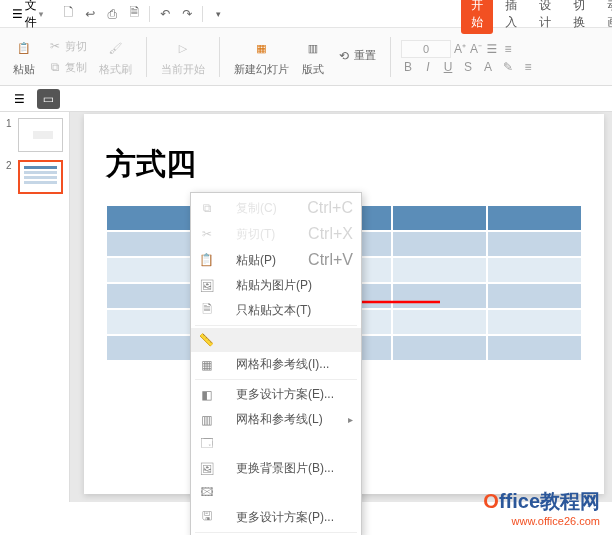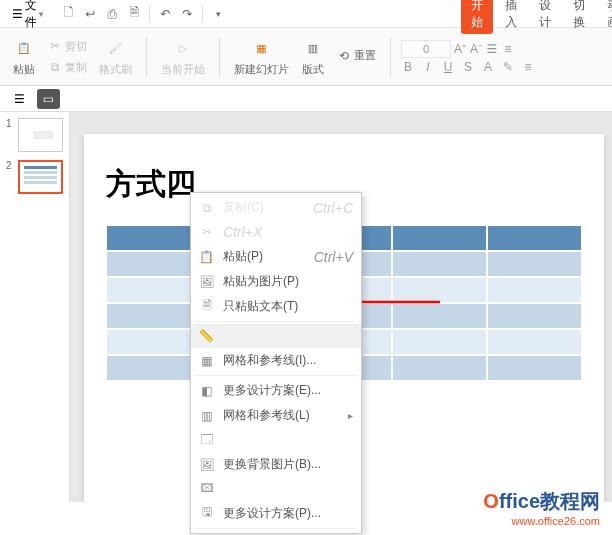--- a/index.html
+++ b/index.html
@@ -32,37 +32,37 @@
     .main-row { display: flex; flex: 1; }
     .thumbs { width: 70px; background: #fff; border-right: 1px solid #ddd; padding: 6px; }
     .thumb { display: flex; gap: 4px; margin-bottom: 8px; }
     .thumb-num { font-size: 10px; color: #666; width: 8px; }
     .thumb-slide { width: 48px; height: 34px; border: 1px solid #ccc; background: #fff; position: relative; }
     .thumb-slide.active { border: 2px solid #f25022; }
     .thumb-content-1 { position: absolute; top: 12px; left: 14px; width: 20px; height: 8px; background: #eee; }
     .thumb-content-2 { position: absolute; top: 4px; left: 4px; right: 4px; bottom: 4px; }
     .thumb-bar { height: 3px; background: #5b8db8; margin-bottom: 2px; }
     
-    .slide-area { flex: 1; background: #e8e8e8; padding: 22px 0 0 14px; position: relative; overflow: hidden; }
+    .slide-area { flex: 1; background: #e8e8e8; padding: 2px 0 0 14px; position: relative; overflow: hidden; }
     .slide { width: 520px; height: 380px; background: #fff; box-shadow: 0 2px 6px rgba(0,0,0,0.15); padding: 30px 22px; position: relative; }
     .slide-title { font-size: 30px; font-weight: bold; color: #000; margin-bottom: 20px; }
     .slide-table { width: 100%; }
     .slide-row { height: 26px; display: flex; }
     .slide-cell { flex: 1; border: 1px solid #fff; }
     .row-dark { background: #5b8db8; }
     .row-light { background: #c5d6e6; }
     .row-lighter { background: #e1ebf3; }
     
     .context-menu { position: absolute; left: 190px; top: 192px; width: 172px; background: #fff; border: 1px solid #ccc; box-shadow: 2px 2px 8px rgba(0,0,0,0.2); z-index: 100; padding: 2px 0; }
     .ctx-item { display: flex; align-items: center; padding: 4px 8px; gap: 8px; cursor: pointer; color: #555; font-size: 12px; }
     .ctx-item.hovered { background: #f0f0f0; }
     .ctx-item.disabled { color: #bbb; cursor: default; }
     .ctx-icon { width: 16px; height: 16px; display: flex; align-items: center; justify-content: center; color: #888; font-size: 12px; }
-    .ctx-label { flex: 1; }
-    .ctx-shortcut { color: #999; font-size: 14px; font-style: italic; }
+    .ctx-label { flex: 1; margin-left: 13px; }
+    .ctx-shortcut { color: #999; font-size: 16px; }
     .ctx-arrow { color: #888; font-size: 10px; }
     .ctx-sep { height: 1px; background: #eee; margin: 2px 4px; }
     
     .arrow-annotation { position: absolute; left: 280px; top: 292px; z-index: 99; pointer-events: none; }
     
     .watermark { position: absolute; right: 12px; bottom: 8px; text-align: right; z-index: 50; }
     .watermark .brand { font-size: 20px; font-weight: bold; }
     .watermark .brand .o { color: #f25022; }
     .watermark .brand .txt { color: #2b579a; }
     .watermark .url { font-size: 11px; color: #f25022; }
@@ -250,20 +250,21 @@
 </div>
 
 <div class="context-menu">
   <div class="ctx-item disabled">
     <span class="ctx-icon">⧉</span>
     <span class="ctx-label">复制(C)</span>
     <span class="ctx-shortcut">Ctrl+C</span>
   </div>
   <div class="ctx-item disabled">
     <span class="ctx-icon">✂</span>
+    <span class="ctx-label">剪切(T)</span>
     <span class="ctx-shortcut">Ctrl+X</span>
   </div>
   <div class="ctx-item">
     <span class="ctx-icon">📋</span>
     <span class="ctx-label">粘贴(P)</span>
     <span class="ctx-shortcut">Ctrl+V</span>
   </div>
   <div class="ctx-item">
     <span class="ctx-icon">🖼</span>
     <span class="ctx-label">粘贴为图片(P)</span>

